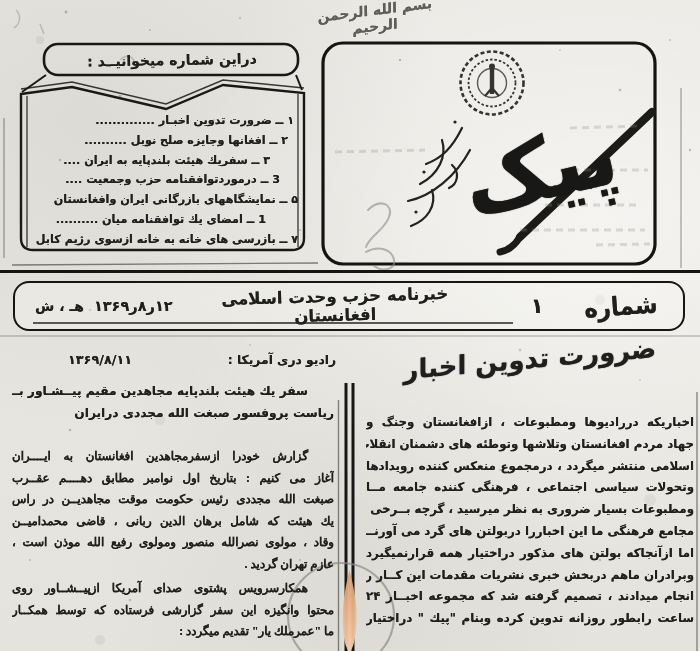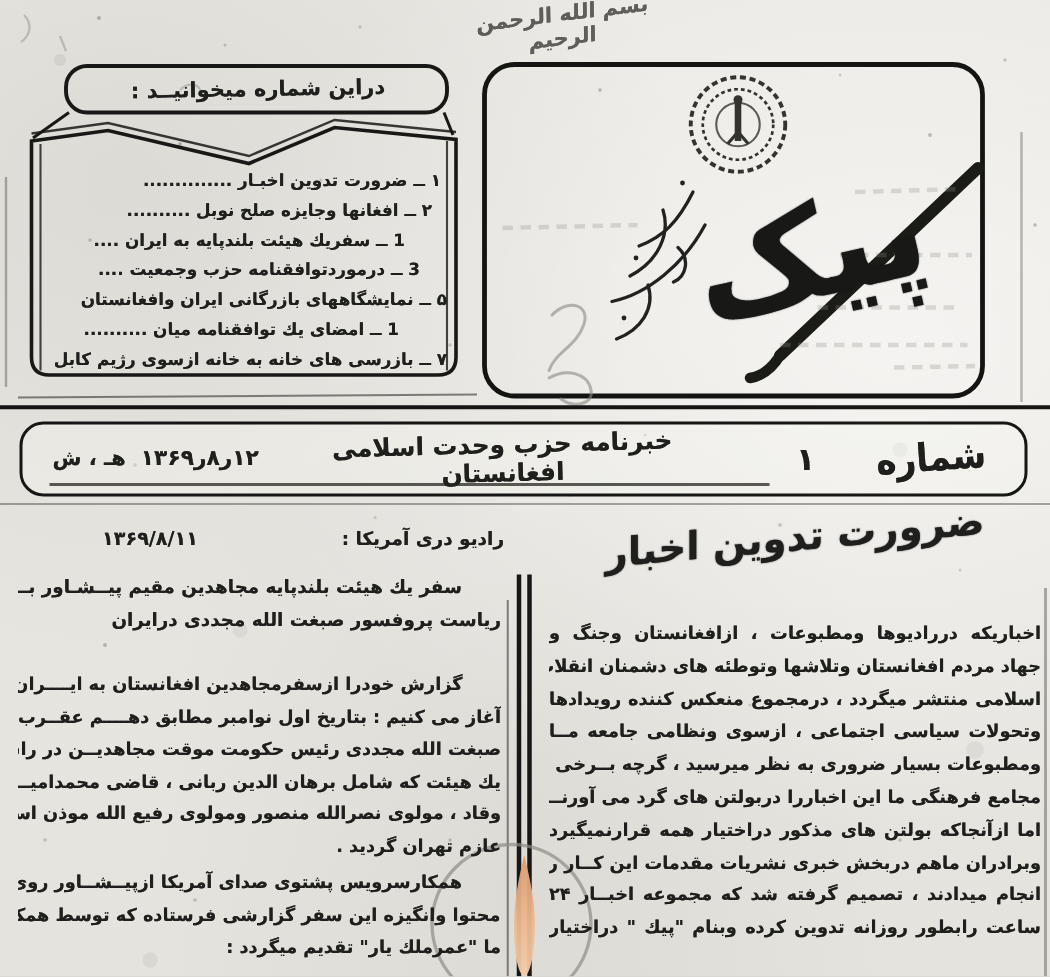--- a/index.html
+++ b/index.html
@@ -58,21 +58,21 @@
 
   
   .l-header{left:68px;top:352px;width:268px;display:flex;
     justify-content:space-between;align-items:baseline;}
   .l-source{font-size:12.3px;font-weight:bold;}
   .l-date{font-size:12.8px;font-weight:bold;}
   .l-headline{left:12px;top:380px;width:322px;}
   .l-headline .t-line{height:22px;line-height:22px;font-size:12.2px;}
   .l-para1{left:12px;top:446px;width:322px;}
   .l-para2{left:12px;top:578px;width:322px;}
-  .l-para1 .t-line,.l-para2 .t-line{height:21.6px;line-height:21.6px;}
+  .l-para1 .t-line,.l-para2 .t-line{height:21.6px;line-height:21.6px;font-family:Liberation Serif, serif;}
 </style>
 </head>
 <body>
 
 <div id="page">
 
   <svg class="abs" style="left:0;top:0;" width="700" height="651" viewBox="0 0 700 651">
     <defs>
       <linearGradient id="flameGrad" x1="0" y1="0" x2="0" y2="1">
         <stop offset="0" stop-color="#d89a6e"></stop>
@@ -197,21 +197,21 @@
       <path d="M40 24 L44 34"></path>
     </g>
   </svg>
 
   <div class="abs bismillah ink">بسم الله الرحمن الرحیم</div>
 
   <div class="abs toc-header-title ink">دراین شماره میخوانیــد :</div>
   <div class="abs toc-list">
     <div class="toc-item ink" style="padding-right:6px">۱ ــ ضرورت تدوین اخبـار ..............</div>
     <div class="toc-item ink" style="padding-right:12px">۲ ــ افغانها وجایزه صلح نوبل ..........</div>
-    <div class="toc-item ink" style="padding-right:30px">1 ــ سفریك هیئت بلندپایه به ایران ....</div>
+    <div class="toc-item ink" style="padding-right:30px">۳ ــ سفریك هیئت بلندپایه به ایران ....</div>
     <div class="toc-item ink" style="padding-right:20px">3 ــ درموردتوافقنامه حزب وجمعیت ....</div>
     <div class="toc-item ink" style="padding-right:2px">۵ ــ نمایشگاههای بازرگانی ایران وافغانستان</div>
     <div class="toc-item ink" style="padding-right:34px">1 ــ امضای یك توافقنامه میان ..........</div>
     <div class="toc-item ink" style="padding-right:2px">۷ ــ بازرسی های خانه به خانه ازسوی رژیم کابل</div>
   </div>
 
   <div class="abs masthead-title">پیک</div>
 
   <div class="abs band">
     <span class="issue-label ink">شماره</span>
@@ -220,21 +220,21 @@
     <span class="band-date ink">۱۲ر۸ر۱۳۶۹</span>
     <span class="band-cal ink">هـ ، ش</span>
   </div>
   <div class="abs band-underline"></div>
 
   <div class="abs r-title ink">ضرورت تدوین اخبار</div>
   <div class="abs r-body">
     <div class="t-line ink">اخباریکه دررادیوها ومطبوعات ، ازافغانستان وجنگ و</div>
     <div class="t-line ink">جهاد مردم افغانستان وتلاشها وتوطئه های دشمنان انقلاب</div>
     <div class="t-line ink">اسلامی منتشر میگردد ، درمجموع منعکس کننده رویدادها</div>
-    <div class="t-line ink">وتحولات سیاسی اجتماعی ، ازسوی ونظامی جامعه مــا</div>
+    <div class="t-line ink">وتحولات سیاسی اجتماعی ، فرهنگی کننده جامعه مــا</div>
     <div class="t-line ink">ومطبوعات بسیار ضروری به نظر میرسید ، گرچه بــرخی از</div>
     <div class="t-line ink">مجامع فرهنگی ما این اخباررا دربولتن های گرد می آورنــد</div>
     <div class="t-line ink">اما ازآنجاکه بولتن های مذکور دراختیار همه قرارنمیگیرد</div>
     <div class="t-line ink">وبرادران ماهم دربخش خبری نشریات مقدمات این کــار را</div>
     <div class="t-line ink">انجام میدادند ، تصمیم گرفته شد که مجموعه اخبــار ۲۴</div>
     <div class="t-line ink">ساعت رابطور روزانه تدوین کرده وبنام "پیك " دراختیار</div>
   </div>
 
   <div class="abs l-header">
     <span class="l-source ink">رادیو دری آمریکا :</span>

